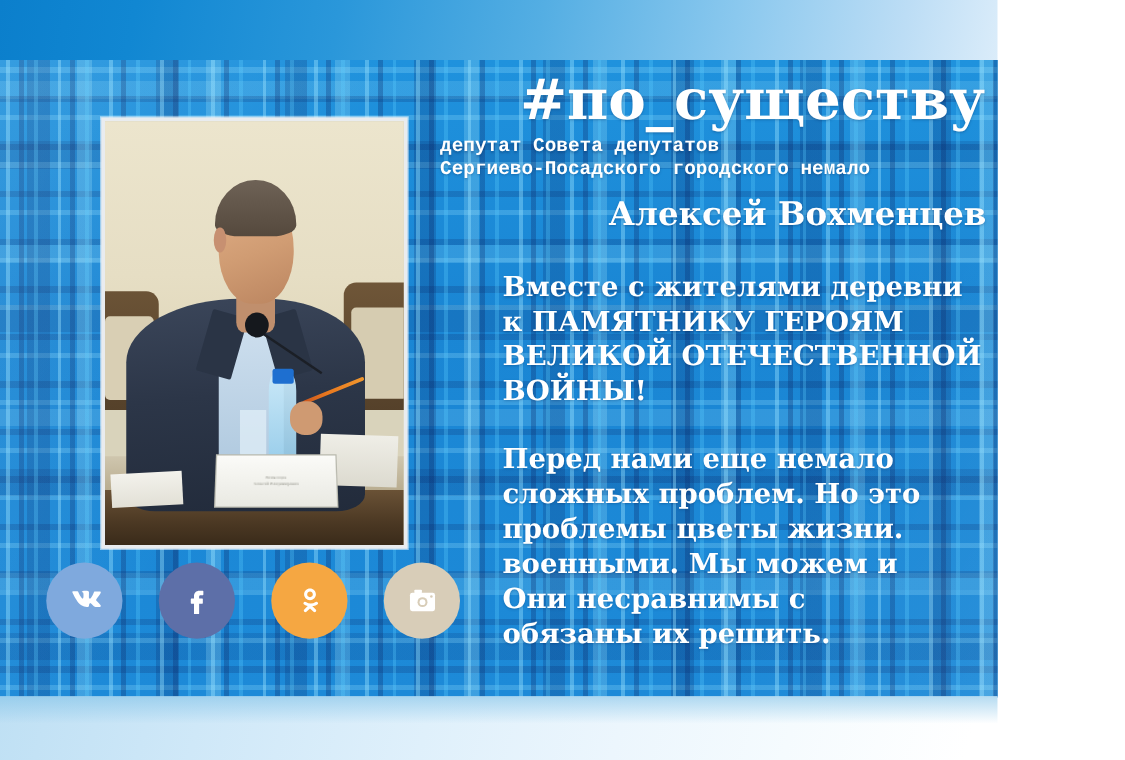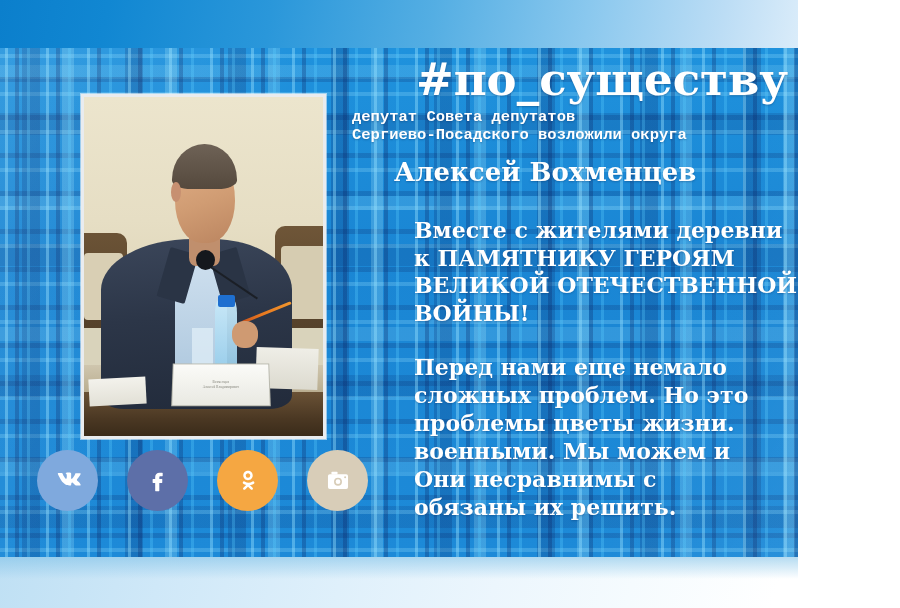--- a/index.html
+++ b/index.html
@@ -319,27 +319,28 @@
     text-shadow: 0 1px 2px rgba(0,40,90,.35);
   }
   .person-name {
     font-family: "DejaVu Serif", "Liberation Serif", serif;
     font-weight: 700;
     font-size: 26px;
     line-height: 1.1;
     margin: 0 0 30px 0;
     padding-left: 42px;
     text-shadow: 0 1px 2px rgba(0,40,90,.35);
+    text-align: center;
   }
   .para {
     font-family: "DejaVu Serif", "Liberation Serif", serif;
     font-weight: 700;
     font-size: 22px;
     line-height: 1.27;
-    margin: 12px;
+    margin: 0;
     padding-left: 50px;
     text-shadow: 0 1px 2px rgba(0,40,90,.3);
   }
   .para + .para { margin-top: 26px; }
   .para-line { display: block; white-space: nowrap; }
 </style>
 </head>
 <body>
 
 <div id="banner">
@@ -427,21 +428,21 @@
     </div>
 
   </div>
 
   <div class="content">
 
     <h1 class="hashtag">#по_существу</h1>
 
     <div class="subtitle">
       <span class="para-line">депутат Совета депутатов</span>
-      <span class="para-line">Сергиево-Посадского возложили округа</span>
+      <span class="para-line">Сергиево-Посадского городского немало</span>
     </div>
 
     <h2 class="person-name">Алексей Вохменцев</h2>
 
     <p class="para">
       <span class="para-line">Вместе с жителями деревни</span>
       <span class="para-line">к ПАМЯТНИКУ ГЕРОЯМ</span>
       <span class="para-line">ВЕЛИКОЙ ОТЕЧЕСТВЕННОЙ</span>
       <span class="para-line">ВОЙНЫ!</span>
     </p>

